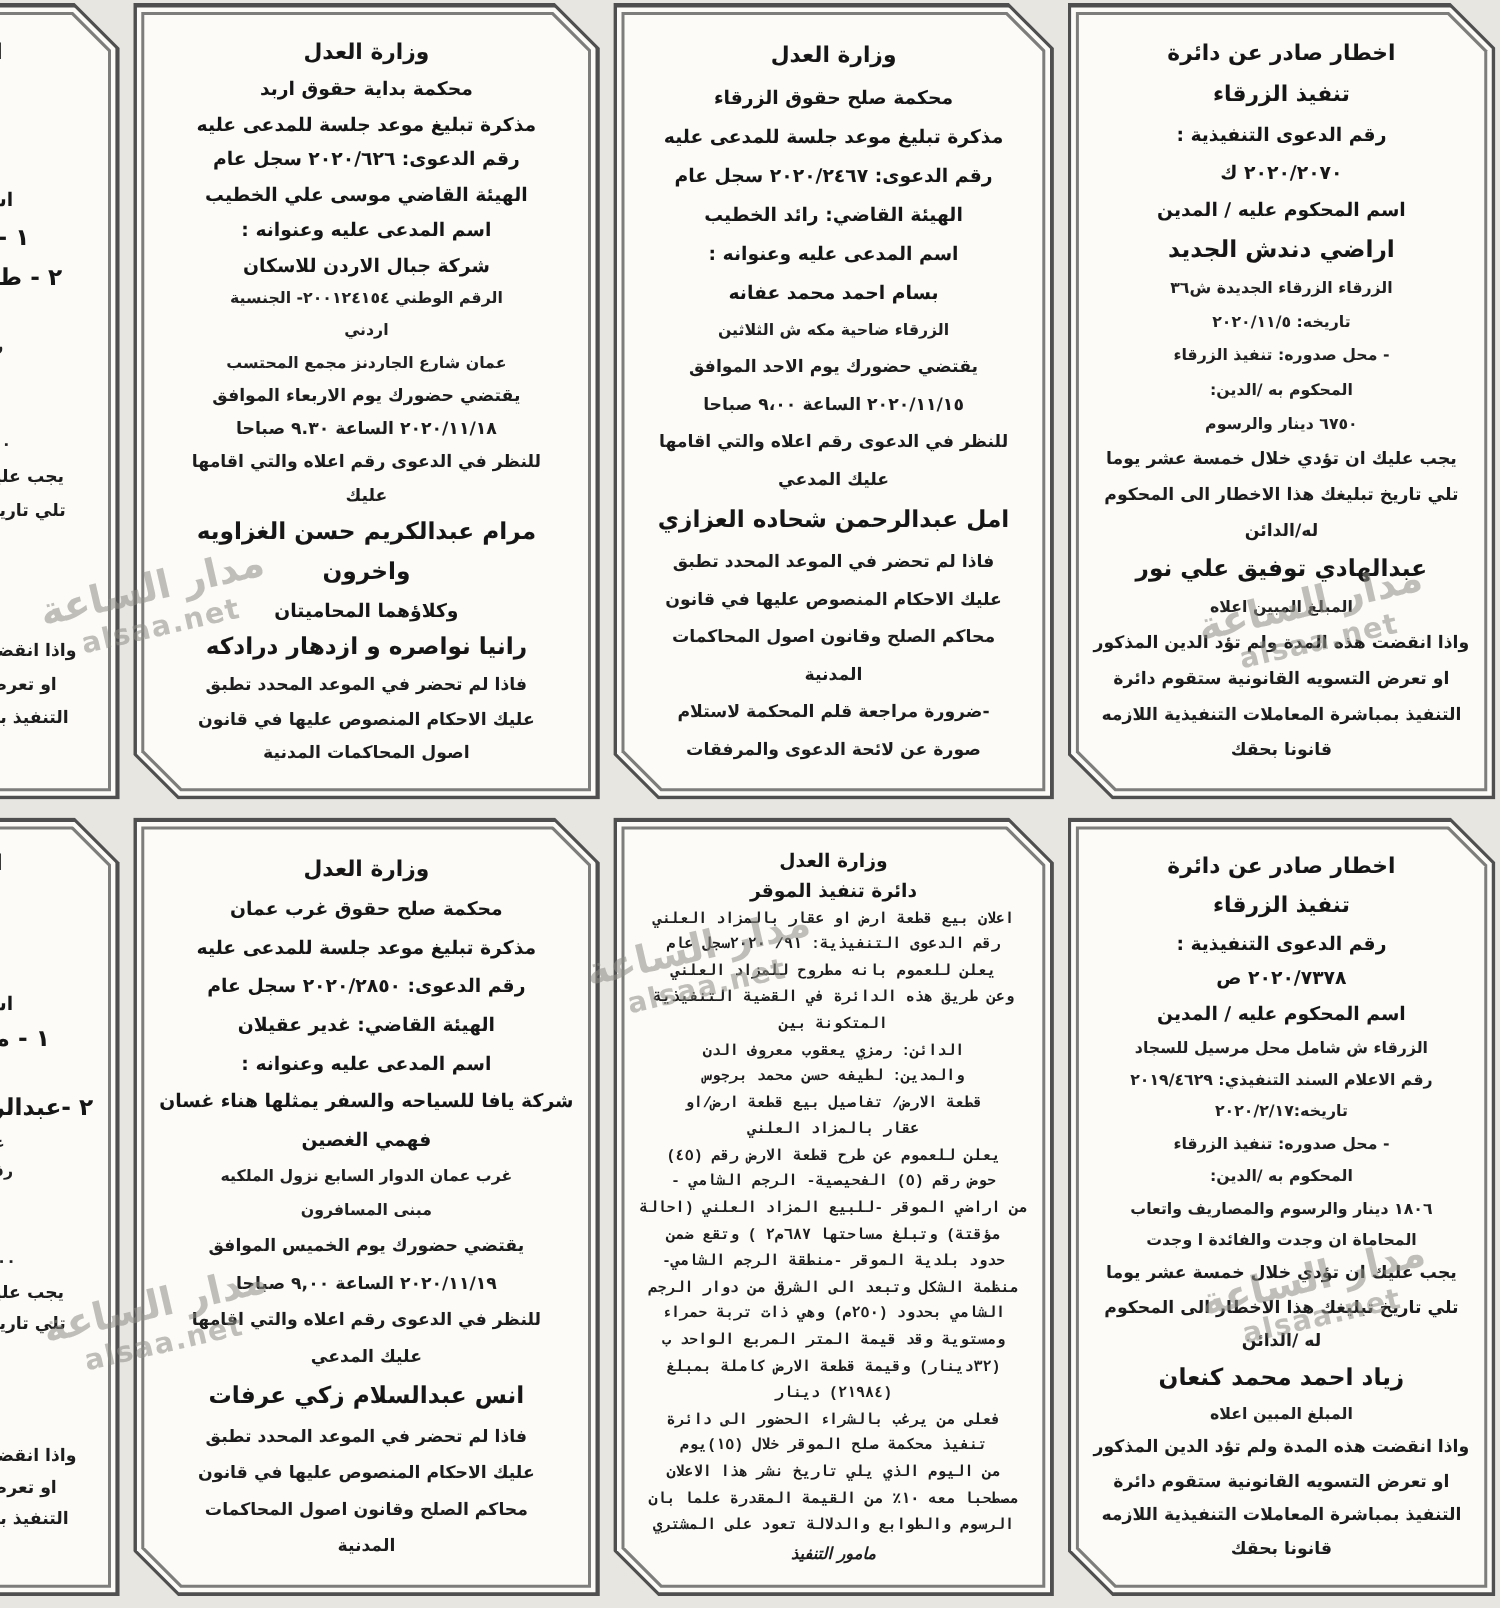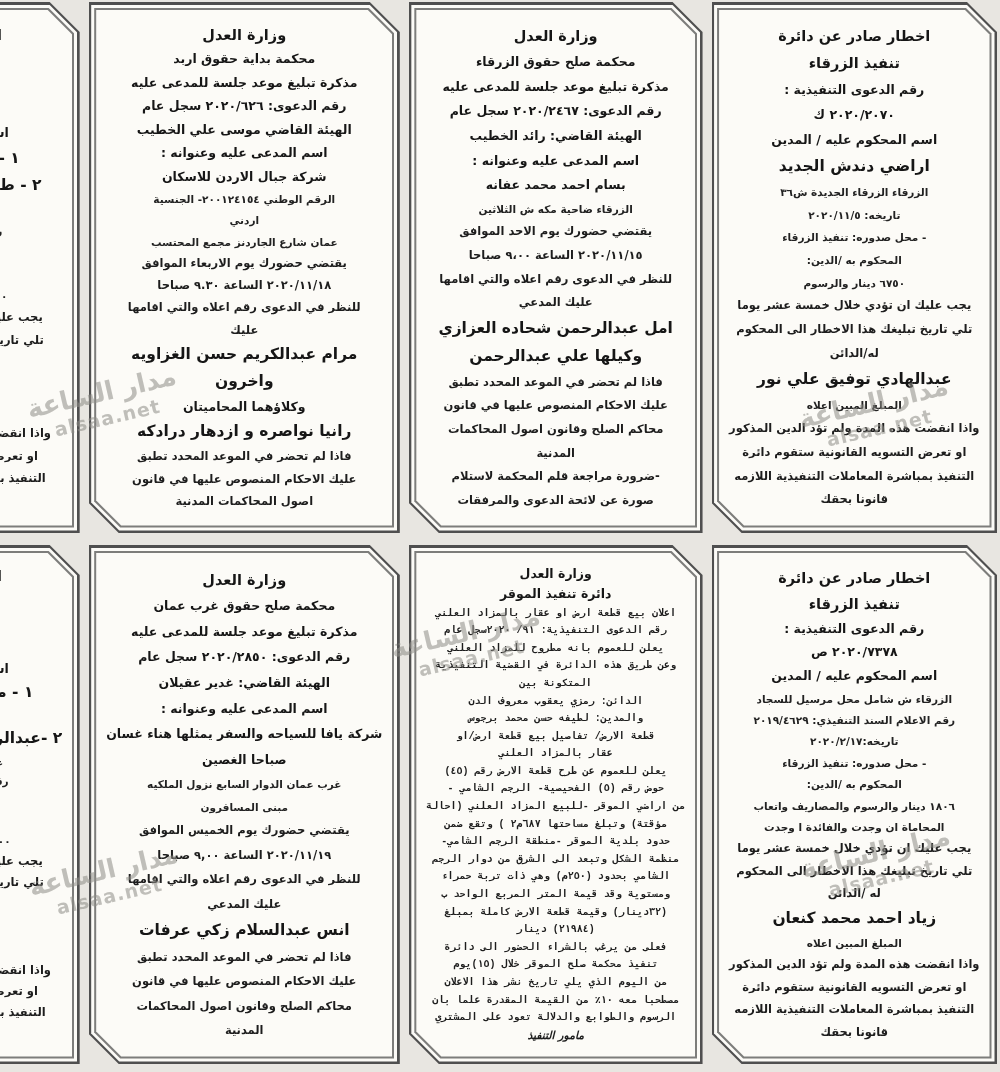--- a/index.html
+++ b/index.html
@@ -98,21 +98,20 @@
               <div class="ln ln-h">رقم الدعوى: ٢٠٢٠/٢٤٦٧ سجل عام</div>
               <div class="ln ln-h">الهيئة القاضي: رائد الخطيب</div>
               <div class="ln ln-h">اسم المدعى عليه وعنوانه :</div>
               <div class="ln ln-h">بسام احمد محمد عفانه</div>
               <div class="ln ln-s">الزرقاء ضاحية مكه ش الثلاثين</div>
               <div class="ln ln-n">يقتضي حضورك يوم الاحد الموافق</div>
               <div class="ln ln-n">٢٠٢٠/١١/١٥  الساعة  ٩،٠٠ صباحا</div>
               <div class="ln ln-n">للنظر في الدعوى رقم اعلاه والتي اقامها</div>
               <div class="ln ln-n">عليك المدعي</div>
               <div class="ln ln-b">امل عبدالرحمن شحاده العزازي</div>
-              <div class="ln ln-b">وكيلها علي عبدالرحمن</div>
               <div class="ln ln-n">فاذا لم تحضر في الموعد المحدد تطبق</div>
               <div class="ln ln-n">عليك الاحكام المنصوص عليها في قانون</div>
               <div class="ln ln-n">محاكم الصلح وقانون  اصول المحاكمات</div>
               <div class="ln ln-n">المدنية</div>
               <div class="ln ln-n">-ضرورة مراجعة قلم المحكمة لاستلام</div>
               <div class="ln ln-n">صورة عن لائحة الدعوى والمرفقات</div>
             </div>
           </div>
         </div>
       </div>
@@ -252,21 +251,21 @@
         <div class="frame-c">
           <div class="frame-d">
             <div class="notice-body">
               <div class="ln ln-t">وزارة العدل</div>
               <div class="ln ln-h">محكمة صلح  حقوق  غرب عمان</div>
               <div class="ln ln-h">مذكرة تبليغ موعد جلسة للمدعى عليه</div>
               <div class="ln ln-h">رقم الدعوى: ٢٠٢٠/٢٨٥٠  سجل  عام</div>
               <div class="ln ln-h">الهيئة القاضي: غدير عقيلان</div>
               <div class="ln ln-h">اسم المدعى عليه وعنوانه :</div>
               <div class="ln ln-h">شركة يافا للسياحه والسفر يمثلها هناء غسان</div>
-              <div class="ln ln-h">صباحا الغصين</div>
+              <div class="ln ln-h">فهمي الغصين</div>
               <div class="ln ln-s">غرب عمان الدوار السابع نزول الملكيه</div>
               <div class="ln ln-s">مبنى المسافرون</div>
               <div class="ln ln-n">يقتضي حضورك يوم الخميس الموافق</div>
               <div class="ln ln-n">٢٠٢٠/١١/١٩  الساعة  ٩,٠٠ صباحا</div>
               <div class="ln ln-n">للنظر في الدعوى رقم اعلاه والتي اقامها</div>
               <div class="ln ln-n">عليك المدعي</div>
               <div class="ln ln-b">انس عبدالسلام زكي عرفات</div>
               <div class="ln ln-n">فاذا لم تحضر في الموعد المحدد تطبق</div>
               <div class="ln ln-n">عليك الاحكام المنصوص عليها في قانون</div>
               <div class="ln ln-n">محاكم الصلح وقانون  اصول المحاكمات</div>

